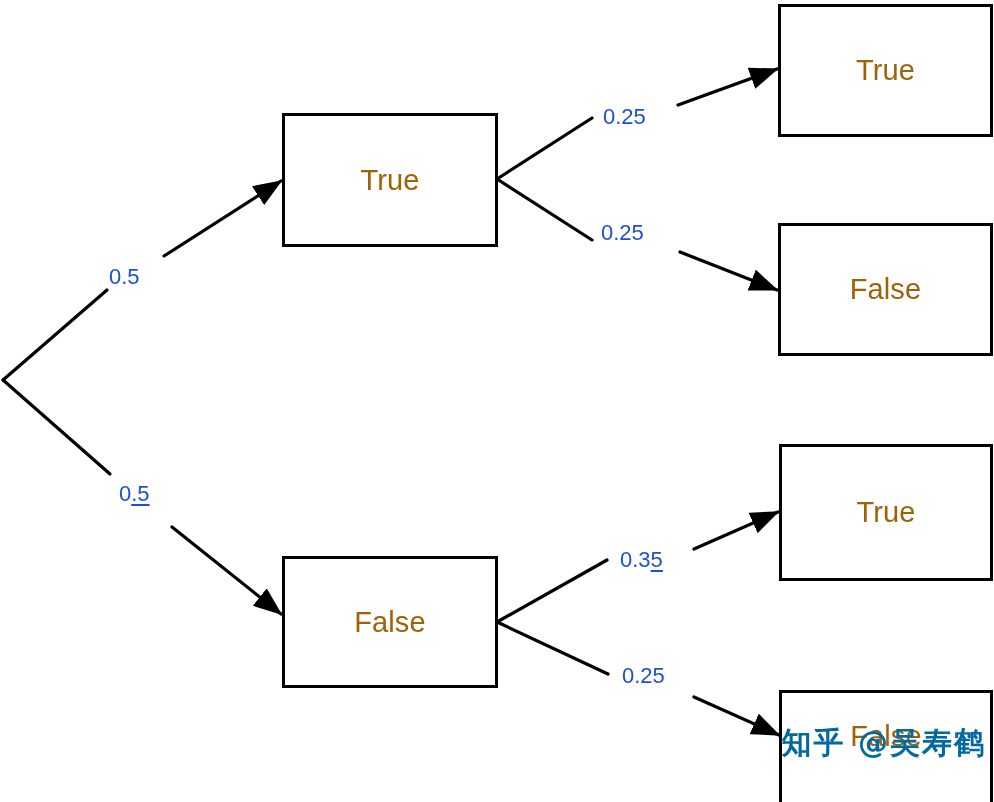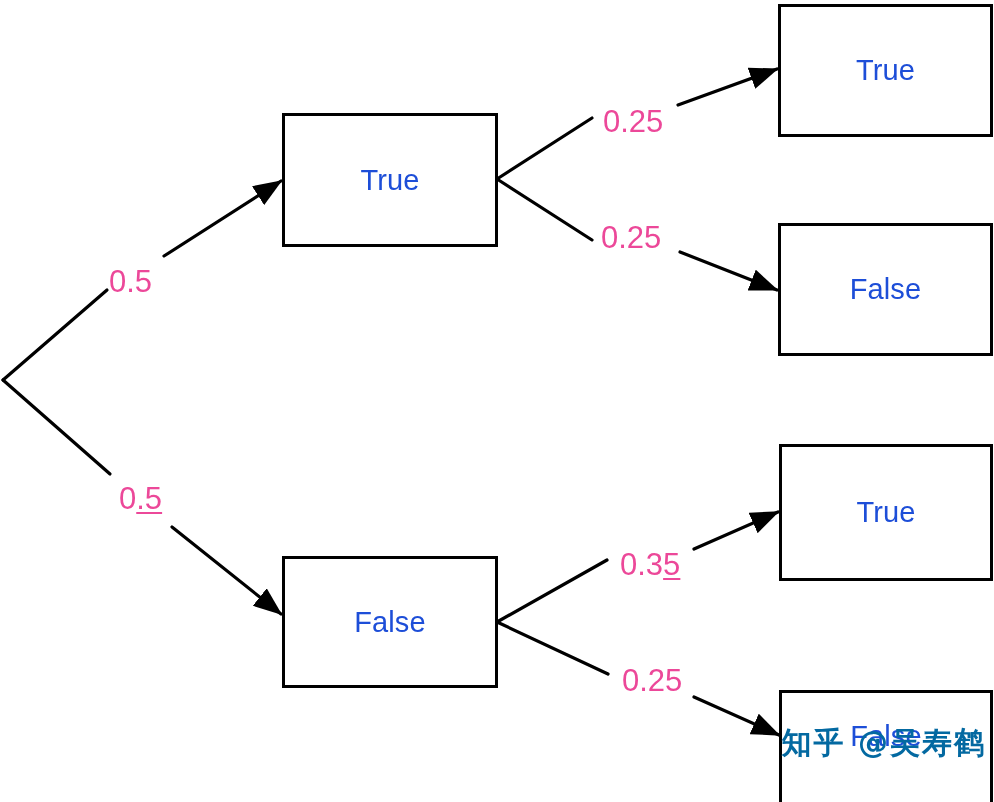--- a/index.html
+++ b/index.html
@@ -29,28 +29,28 @@
     position: absolute;
     box-sizing: border-box;
     border: 3px solid #000000;
     background: #ffffff;
     display: flex;
     align-items: center;
     justify-content: center;
   }
   .node-label {
     font-size: 29px;
-    color: #1d4ed8;
+    color: #a16207;
     line-height: 1;
     letter-spacing: 0.1px;
   }
   .edge-label {
     position: absolute;
-    font-size: 31px;
-    color: #ec4899;
+    font-size: 22px;
+    color: #1d4ed8;
     line-height: 1;
     white-space: nowrap;
   }
   .edge-label.underlined-tail span.tail {
     text-decoration: underline;
     text-underline-offset: 3px;
     text-decoration-thickness: 2px;
   }
   #watermark {
     position: absolute;

